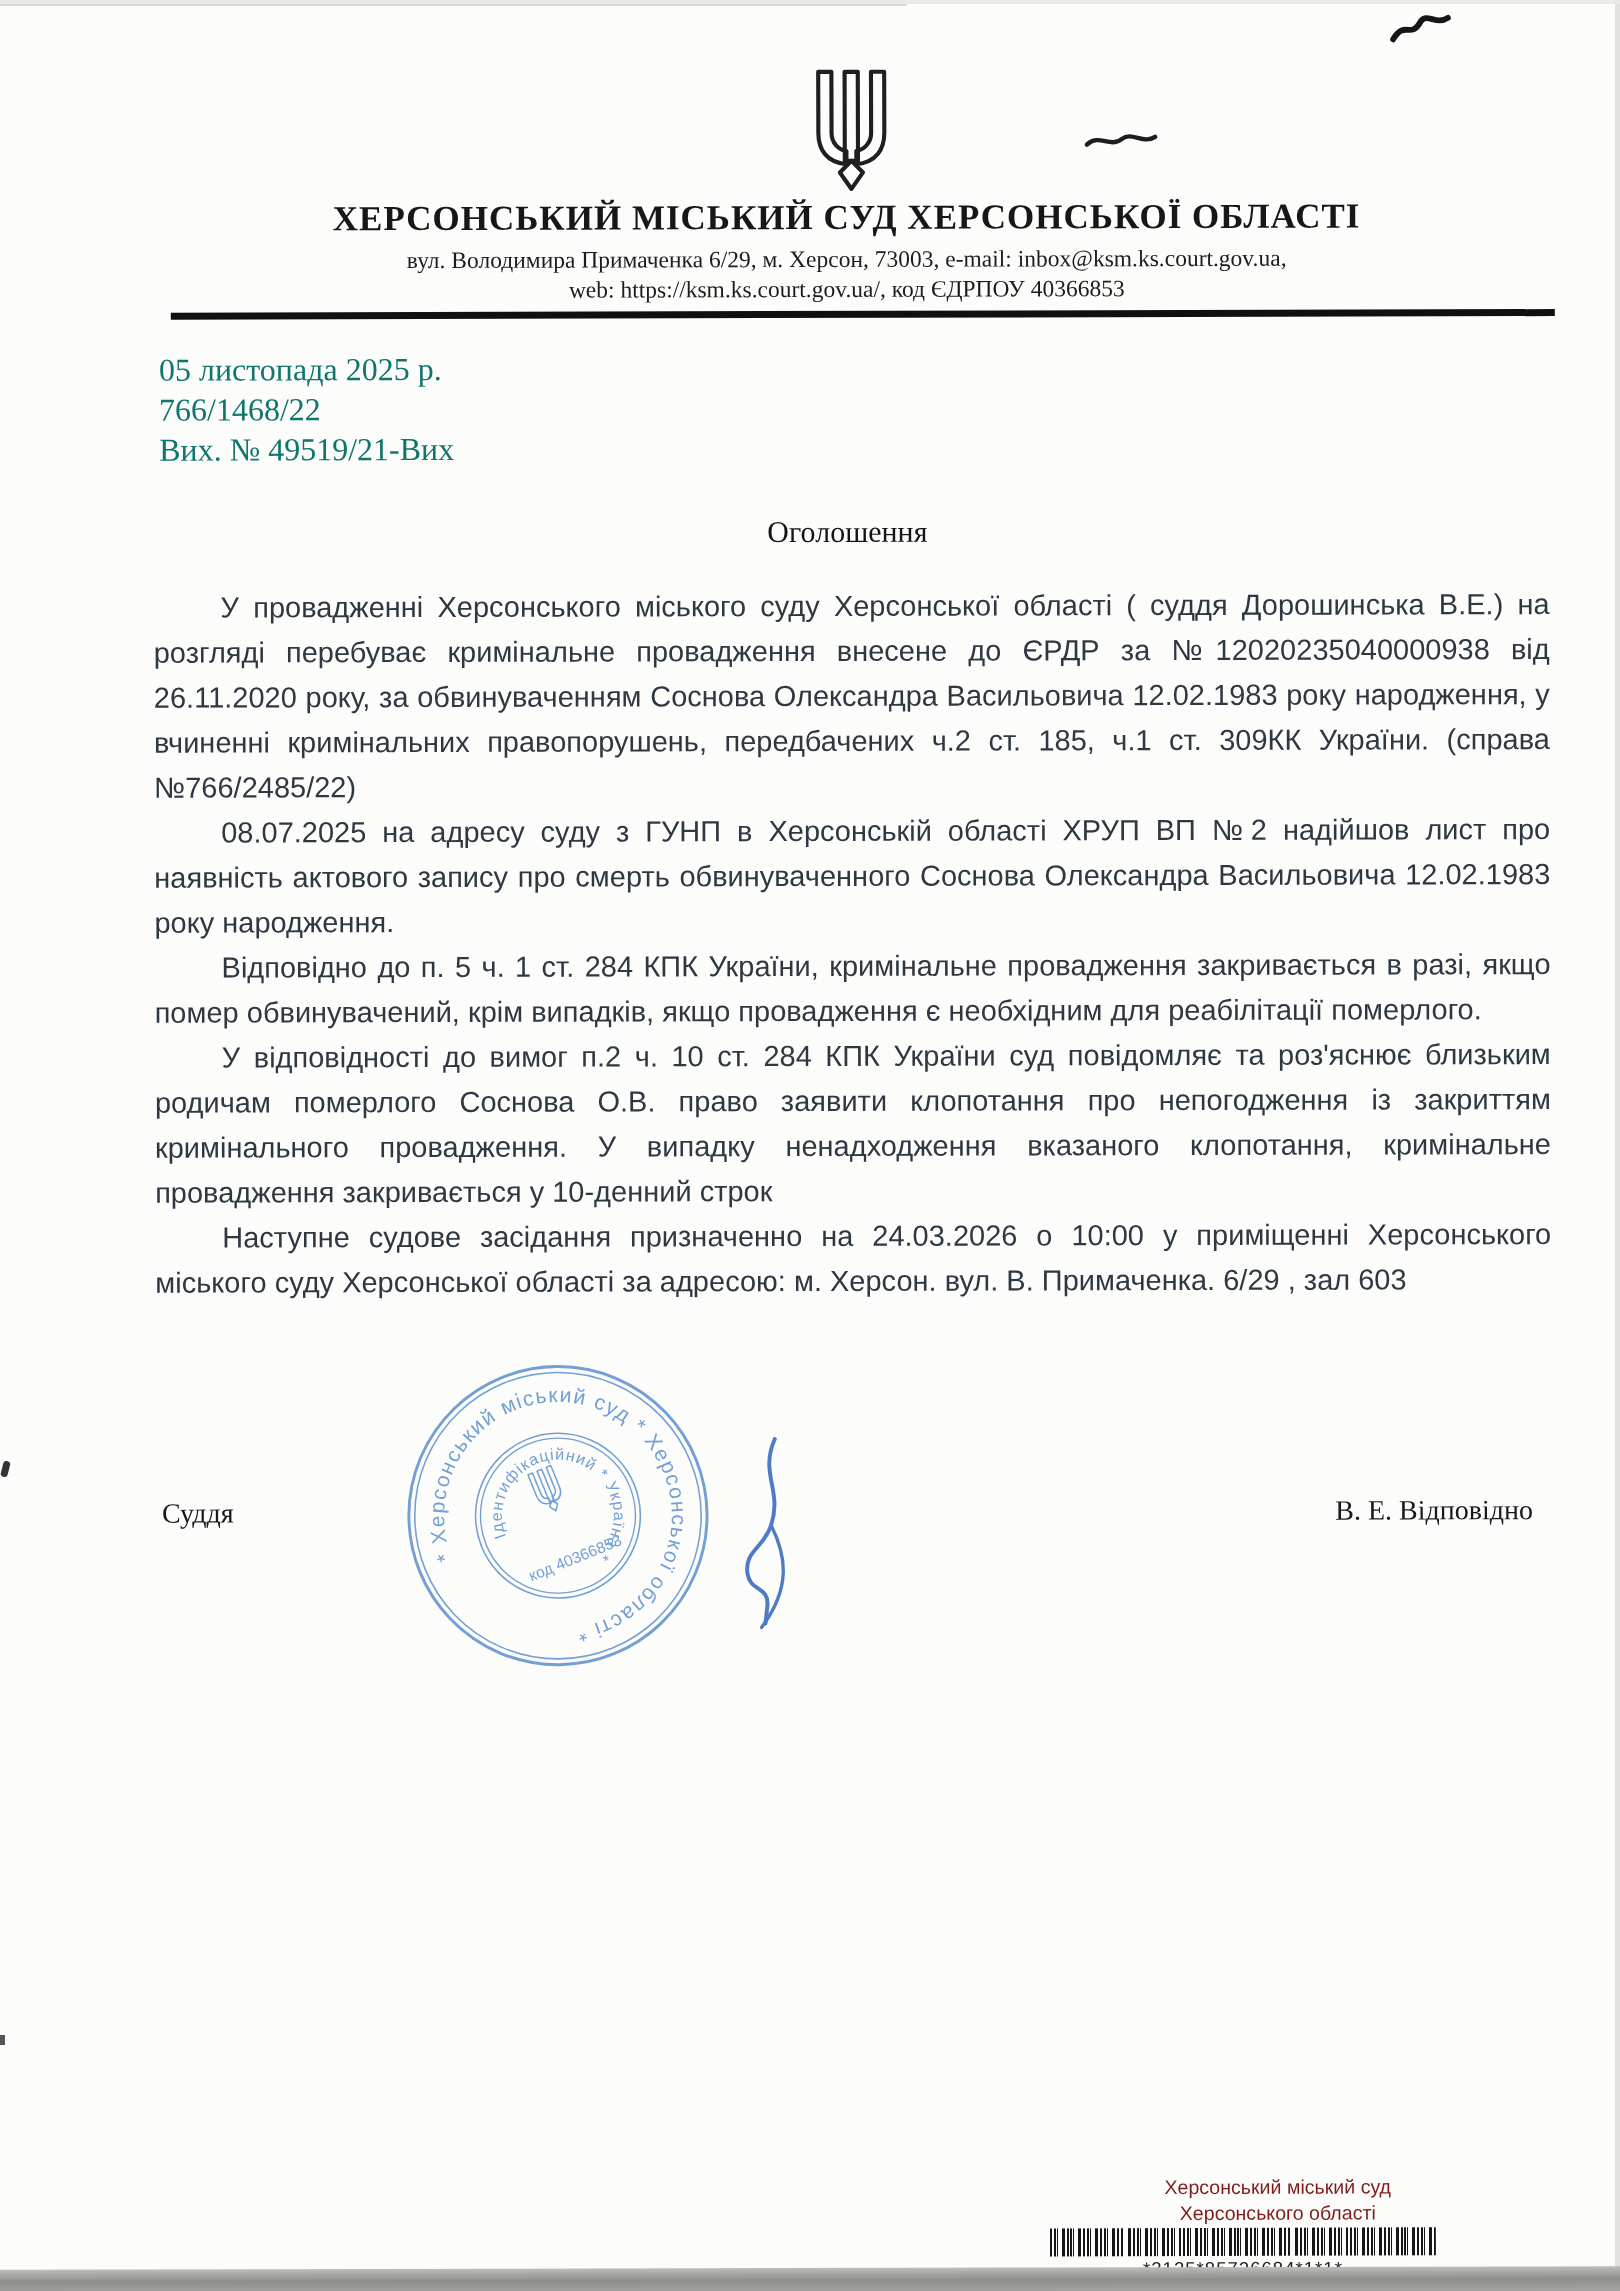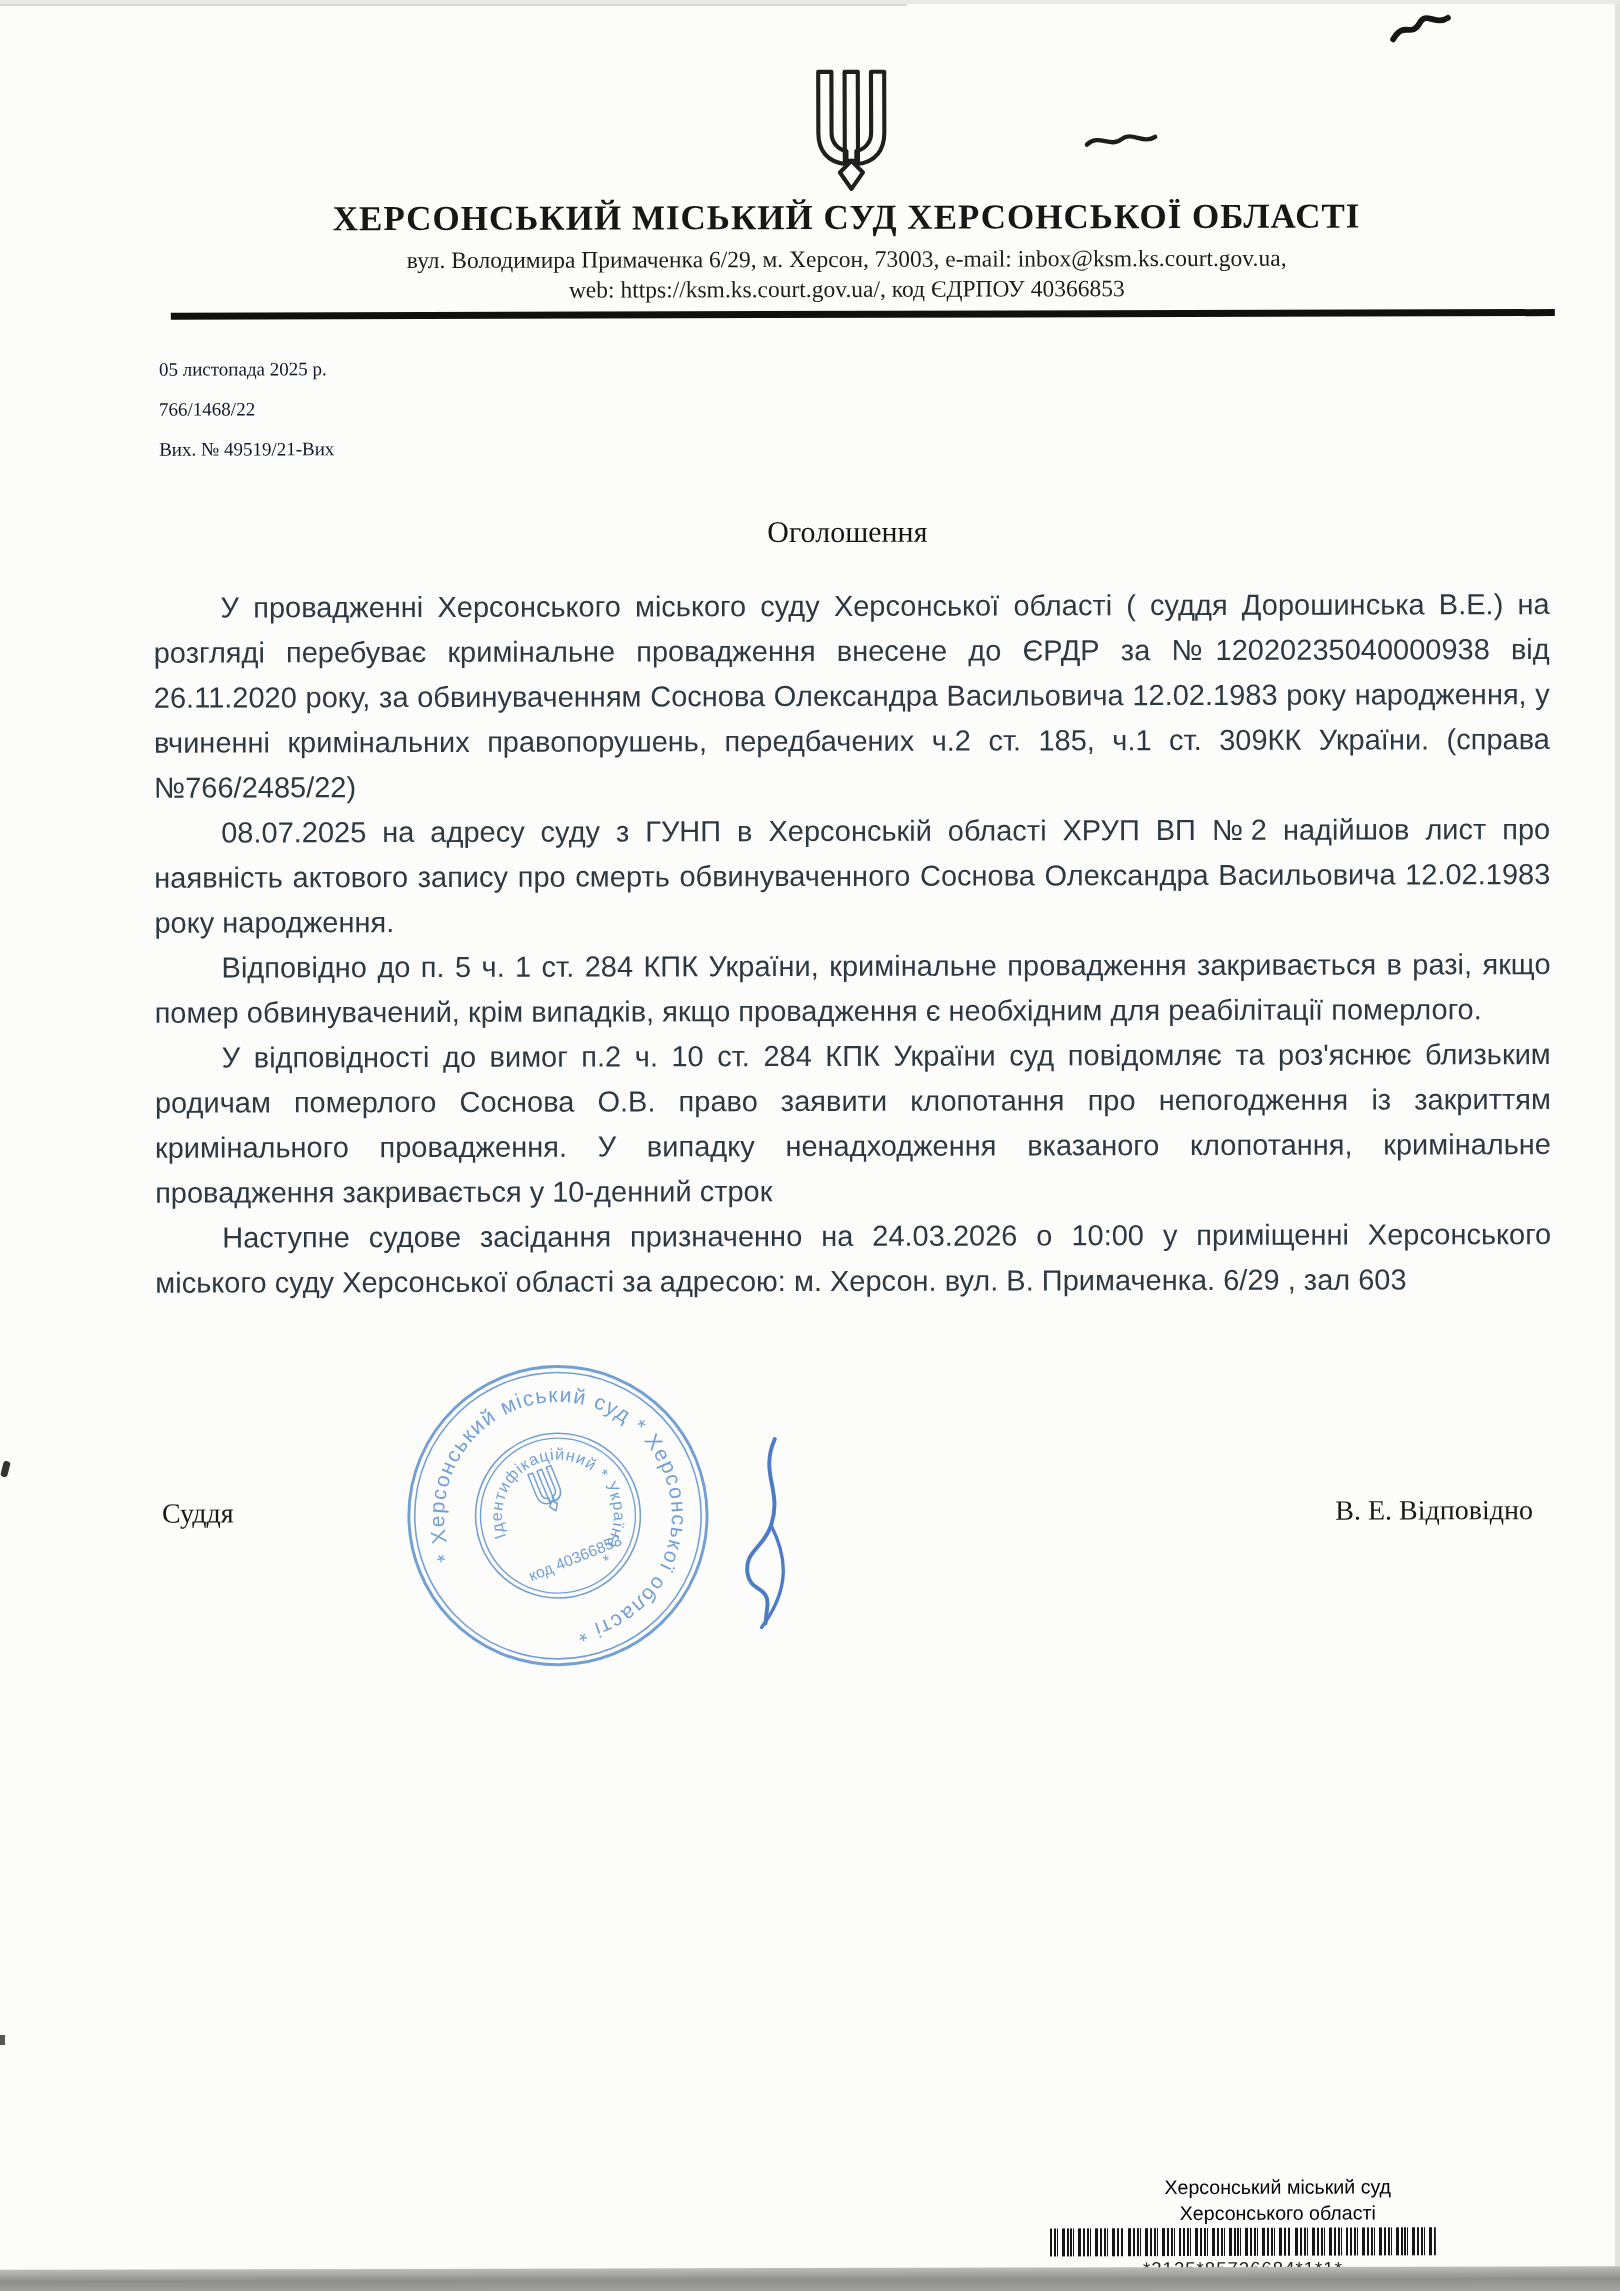--- a/index.html
+++ b/index.html
@@ -14,21 +14,21 @@
   .emblem { position:absolute; left:804px; top:63px; width:100px; height:127px; }
   .emblem svg { width:100%; height:100%; }
 
   .header { position:absolute; left:147px; right:69px; top:194px; text-align:center; color:#171717; }
   .court-name { font-size:35px; font-weight:bold; letter-spacing:1px; }
   .addr { font-size:23.5px; margin-top:7.8px; color:#1c1c1c; }
   .addr + .addr { margin-top:2.9px; }
 
   .rule { position:absolute; left:173px; width:1384px; top:307px; height:6.9px; background:#101010; }
 
-  .meta { position:absolute; left:161px; top:344px; font-size:19px; line-height:40px; color:#0f172a; }
+  .meta { position:absolute; left:161px; top:344px; font-size:32px; line-height:40px; color:#0f766e; }
 
   .title { position:absolute; left:147px; right:69px; top:511px; text-align:center; font-size:30px; color:#141414; }
 
   .body-text {
     position:absolute; left:155px; width:1396px; top:580px;
     font-family:"Liberation Sans","DejaVu Sans",sans-serif;
     font-size:29px; line-height:45px; color:#2e3842; text-align:justify;
   }
   .body-text p { text-indent:67px; margin:0; }
 
@@ -38,21 +38,21 @@
     font-size:28px; color:#191919;
   }
 
   .stamp { position:absolute; left:404px; top:1358px; width:306px; height:306px;
            transform:rotate(-22deg); opacity:0.78; }
   .ink   { position:absolute; left:721px; top:1427px; width:110px; height:210px; opacity:0.9; }
 
   .footer-text {
     position:absolute; left:1117px; top:2172px; width:316px; text-align:center;
     font-family:"Liberation Sans","DejaVu Sans",sans-serif;
-    font-size:19.6px; line-height:25.5px; color:#000000;
+    font-size:19.6px; line-height:25.5px; color:#7f1d1d;
   }
   .barcode {
     position:absolute; left:1047px; top:2225px; width:386px; height:28px;
     background:repeating-linear-gradient(90deg,
       #161616 0 2px, #fbfbfb 2px 3.9px, #161616 3.9px 5.9px, #fbfbfb 5.9px 6.9px,
       #161616 6.9px 7.8px, #fbfbfb 7.8px 11.8px, #161616 11.8px 14.7px, #fbfbfb 14.7px 16.7px);
   }
   .barcode-text {
     position:absolute; left:1047px; top:2255px; width:386px; text-align:center;
     font-family:"Liberation Sans","DejaVu Sans",sans-serif;

